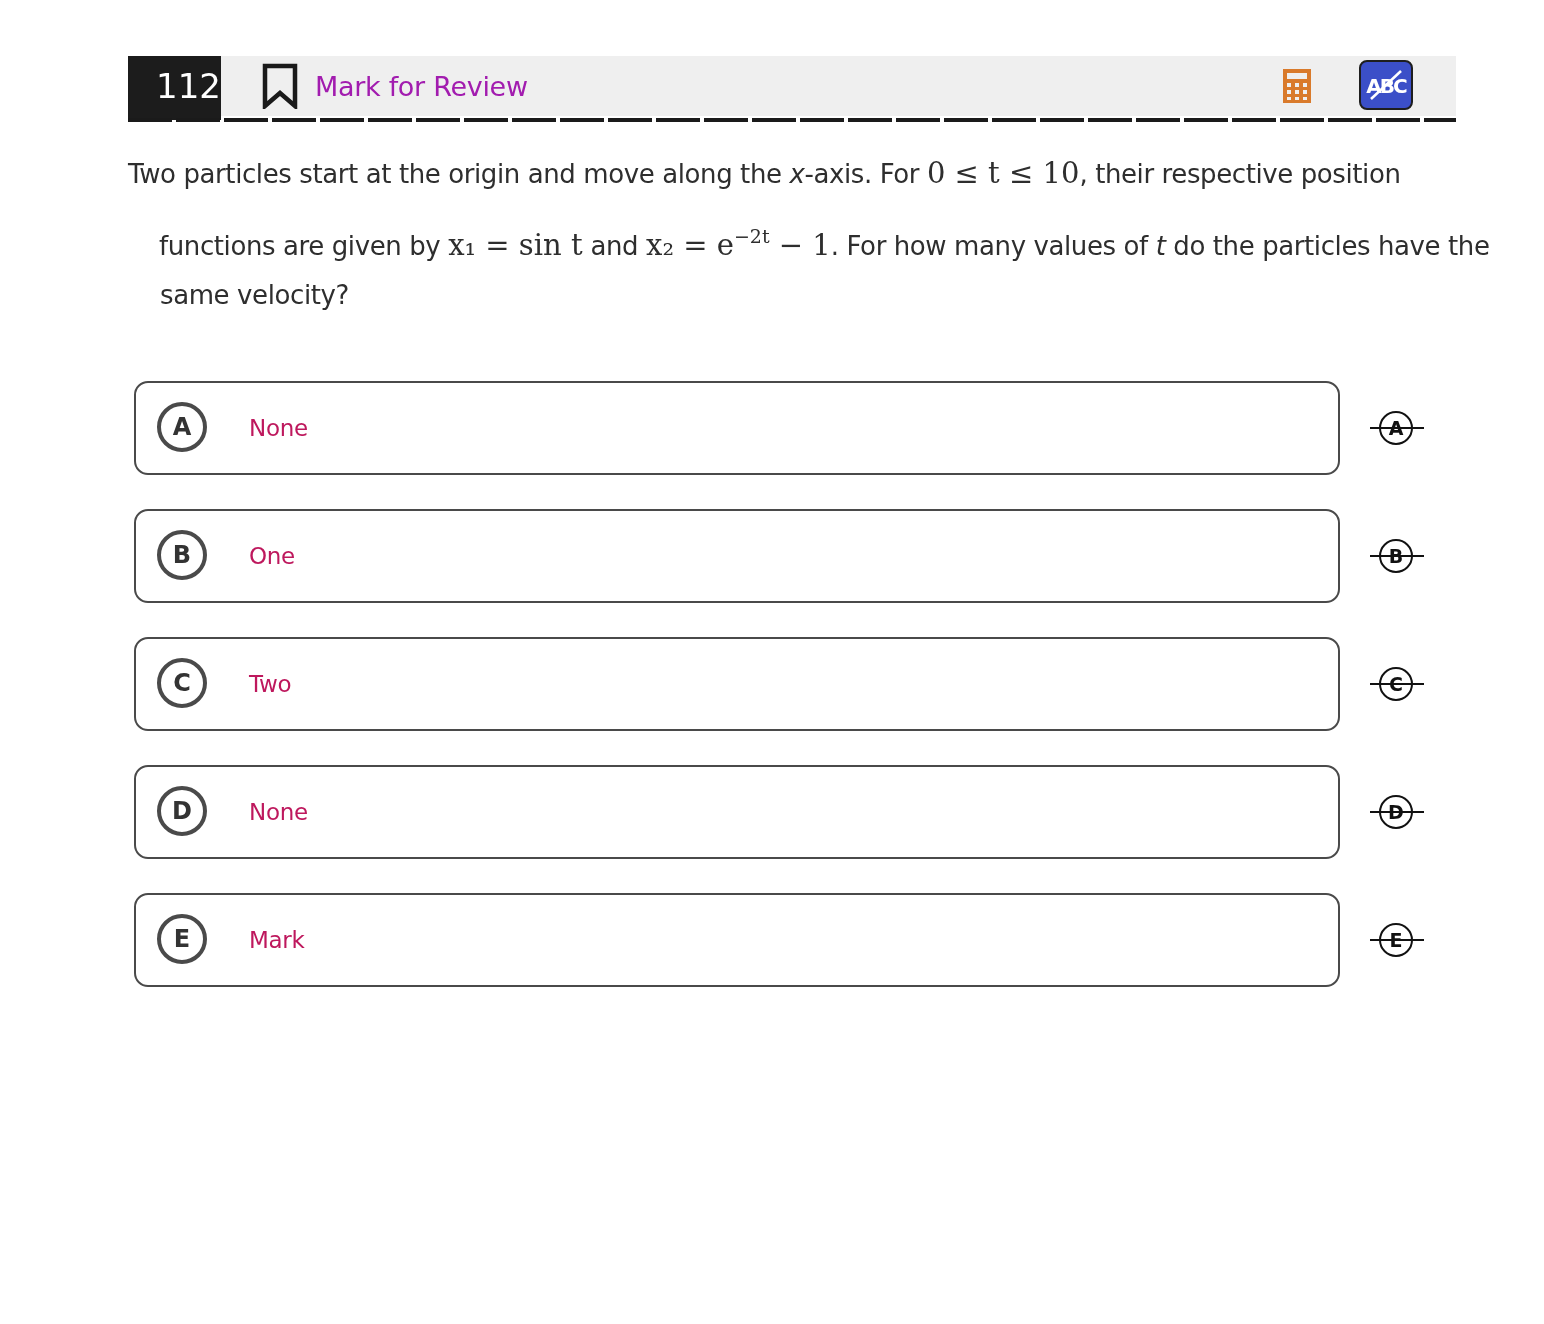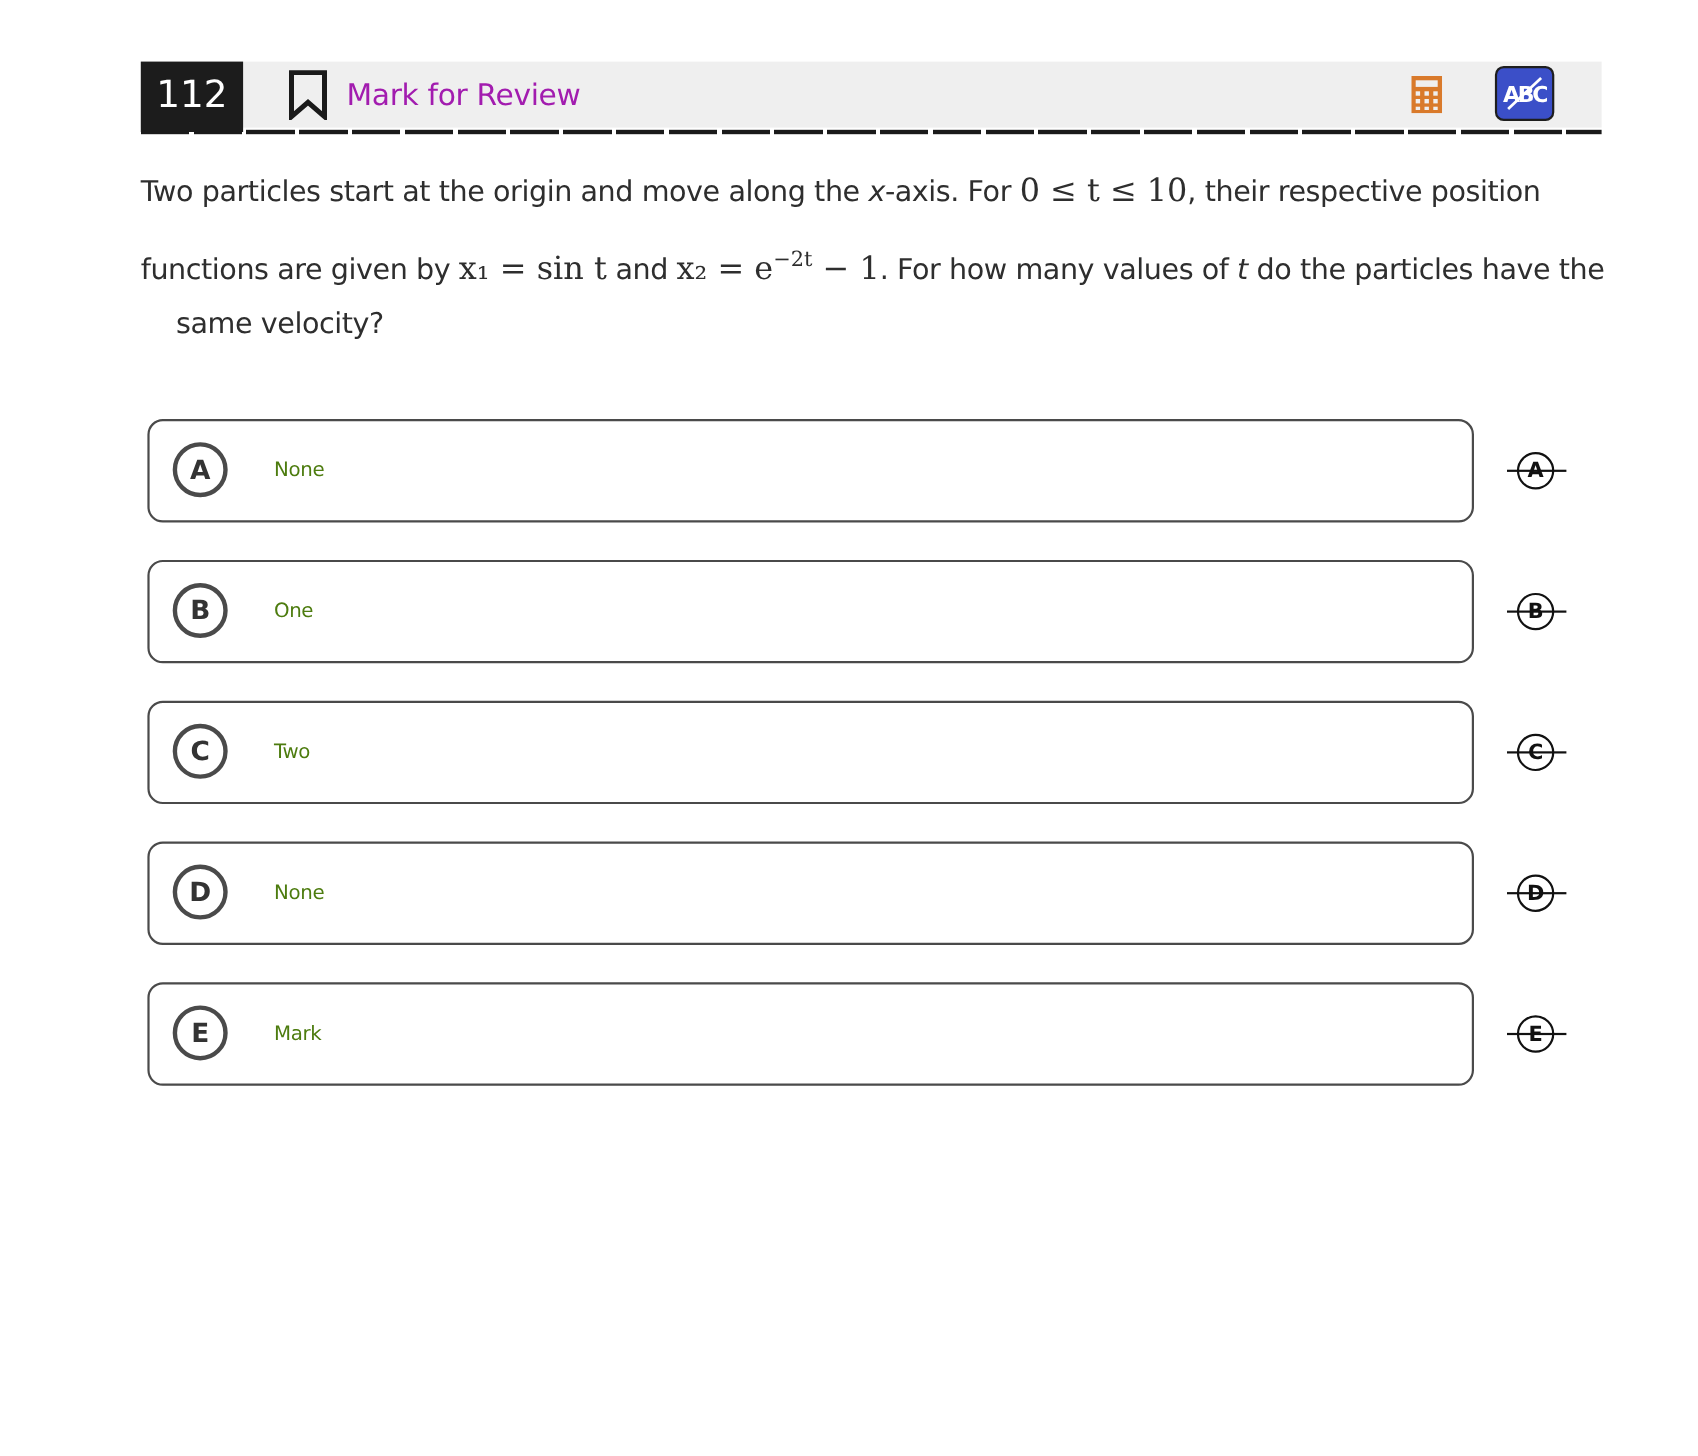--- a/index.html
+++ b/index.html
@@ -1,20 +1,20 @@
 <!DOCTYPE html>
 <html><head>
 <meta charset="utf-8">
 <style>
   html, body { margin: 0; padding: 0; background: #ffffff; }
   body { width: 1544px; height: 1324px; position: relative; font-family: "Liberation Sans", sans-serif; color: #2b2b2b; }
 
   .header { position: absolute; left: 128px; top: 56px; width: 1328px; height: 60px; background: #efefef; }
   .qnum { position: absolute; left: 0; top: 0; width: 93px; height: 64px; background: #1c1c1c; color: #fff;
-          font-size: 34px; line-height: 60px; text-align: center; font-family: "DejaVu Sans", sans-serif; }
+          font-size: 34px; line-height: 60px; text-align: right; font-family: "DejaVu Sans", sans-serif; }
   .mark { position: absolute; left: 134px; top: 7px; height: 46px; display: flex; align-items: center; cursor: pointer; }
   .mark svg { width: 36px; height: 46px; }
   .mark-label { margin-left: 17px; font-size: 27px; color: #a21caf; font-family: "DejaVu Sans", sans-serif; letter-spacing: -0.3px; }
   .calc { position: absolute; left: 1155px; top: 13px; width: 28px; height: 34px; cursor: pointer; }
   .abc { position: absolute; left: 1231px; top: 4px; width: 54px; height: 50px; background: #3b4fc8; border: 2px solid #1e1e1e;
          border-radius: 8px; box-sizing: border-box; cursor: pointer; }
   .abc svg { width: 100%; height: 100%; }
 
   .dashes { position: absolute; left: 128px; top: 118px; width: 1328px; height: 4px;
             background: repeating-linear-gradient(to right, #1a1a1a 0, #1a1a1a 44px, transparent 44px, transparent 48px); }
@@ -23,21 +23,21 @@
               font-family: "DejaVu Sans", sans-serif; letter-spacing: -0.4px; }
   .qline { position: absolute; left: 0; white-space: nowrap; }
   .math { font-family: "DejaVu Serif", serif; font-size: 29px; letter-spacing: 0; }
   sup { font-size: 19px; vertical-align: 12px; }
 
   .choice { position: absolute; left: 134px; width: 1206px; height: 94px; border: 2px solid #4a4a4a; border-radius: 14px;
             box-sizing: border-box; background: #fff; cursor: pointer; }
   .choice .letter { position: absolute; left: 21px; top: 19px; width: 50px; height: 50px; border: 4px solid #4a4a4a;
                     border-radius: 50%; box-sizing: border-box; font-weight: bold; font-size: 24px; line-height: 42px;
                     text-align: center; color: #333; font-family: "DejaVu Sans", sans-serif; }
-  .choice .text { position: absolute; left: 113px; top: 0; line-height: 90px; font-size: 18px; color: #4d7c0f;
+  .choice .text { position: absolute; left: 113px; top: 0; line-height: 90px; font-size: 23px; color: #be185d;
                   font-family: "DejaVu Sans", sans-serif; letter-spacing: -0.3px; }
 
   .strike { position: absolute; left: 1370px; width: 54px; height: 40px; cursor: pointer; }
   .strike .circ { position: absolute; left: 9px; top: 3px; width: 34px; height: 34px; border: 2px solid #111; border-radius: 50%;
                   box-sizing: border-box; text-align: center; font-weight: bold; font-size: 19px; line-height: 30px; color: #111;
                   font-family: "DejaVu Sans", sans-serif; }
   .strike .line { position: absolute; left: 0; top: 19px; width: 54px; height: 2px; background: #111; }
 </style>
 </head>
 <body>
@@ -74,21 +74,21 @@
     </svg>
   </div>
 </div>
 
 <div class="dashes"></div>
 
 <div class="question">
   <div class="qline" style="top:6px;">
     <span>Two particles start at the origin and move along the </span><i>x</i><span>-axis. For </span><span class="math">0 ≤ t ≤ 10</span><span>, their respective position</span>
   </div>
-  <div class="qline" style="top:75px;">
+  <div class="qline" style="top:75px;margin-left:31px;">
     <span>functions are given by </span><span class="math">x₁ = sin t</span><span> and </span><span class="math"><span>x₂ = e</span><sup>−2t</sup><span> − 1</span></span><span>. For how many values of </span><i>t</i><span> do the particles have the</span>
   </div>
   <div class="qline" style="top:130px;margin-left:32px;">same velocity?</div>
 </div>
 
 <div class="choice" style="top:381px;">
   <div class="letter">A</div>
   <div class="text">None</div>
 </div>
 <div class="strike" style="top:408px;">

